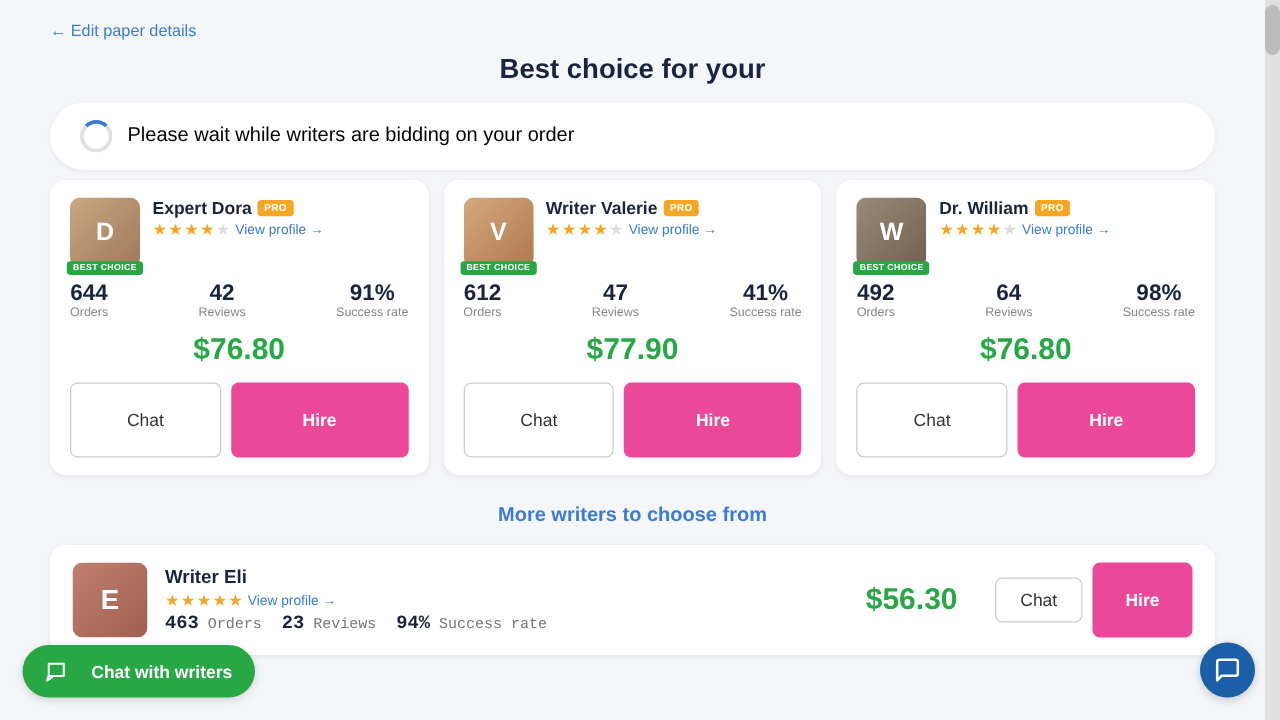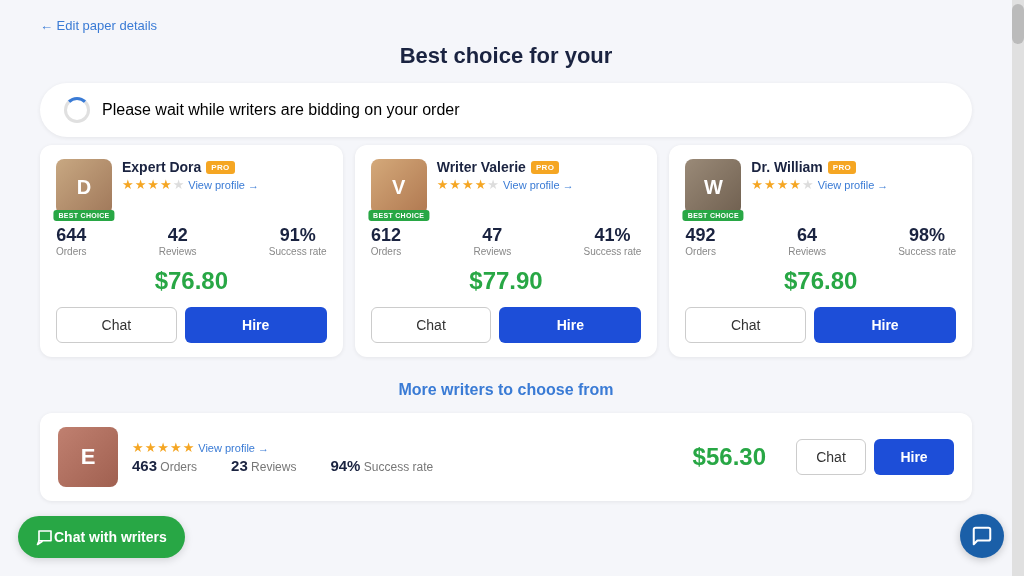--- a/index.html
+++ b/index.html
@@ -206,24 +206,24 @@
       border: 1.5px solid #ccc;
       border-radius: 6px;
       background: white;
       color: #333;
       font-size: 14px;
       font-weight: 500;
       cursor: pointer;
     }
     .btn-hire {
       flex: 1.5;
-      padding: 10px 0;
+      padding: 22px 0;
       border: none;
       border-radius: 6px;
-      background: #1d4ed8;
+      background: #ec4899;
       color: white;
       font-size: 14px;
       font-weight: 700;
       cursor: pointer;
     }
     
     .more-writers-title {
       text-align: center;
       font-size: 16px;
       font-weight: 700;
@@ -251,22 +251,23 @@
       flex: 1;
     }
     .more-writer-name {
       font-size: 15px;
       font-weight: 700;
       color: #1a2340;
       margin-bottom: 3px;
     }
     .more-stats-row {
       display: flex;
-      gap: 34px;
-      align-items: center;
+      gap: 16px;
+      align-items: center;
+      font-family: Liberation Mono, monospace;
     }
     .more-stat {
       font-size: 12px;
       color: #777;
     }
     .more-stat strong {
       font-size: 15px;
       font-weight: 700;
       color: #1a2340;
     }
@@ -285,21 +286,21 @@
     .chat-with-writers {
       position: fixed;
       bottom: 18px;
       left: 18px;
       background: #28a745;
       color: white;
       border-radius: 30px;
       padding: 12px 18px;
       display: flex;
       align-items: center;
-      gap: 0;
+      gap: 19px;
       font-size: 14px;
       font-weight: 600;
       cursor: pointer;
       z-index: 100;
       box-shadow: 0 2px 8px rgba(0,0,0,0.15);
     }
     .chat-icon-svg {
       width: 18px;
       height: 18px;
     }
@@ -528,20 +529,21 @@
     
     <div class="more-writers-title">More writers to choose from</div>
 
     
     <div id="more-writers-list">
         <div class="more-writer-card">
     <div class="more-writer-avatar">
       <div class="avatar-eli" style="width:100%;height:100%;display:flex;align-items:center;justify-content:center;color:white;font-size:22px;font-weight:bold;">E</div>
     </div>
     <div class="more-writer-info">
+      <div class="more-writer-name">Writer Eli</div>
       <div class="stars-row">
         <div class="stars">
                 <span class="star full">★</span>
                 <span class="star full">★</span>
                 <span class="star full">★</span>
                 <span class="star full">★</span>
                 <span class="star half">★</span>
               </div>
         <span class="view-profile">View profile →</span>
       </div>

